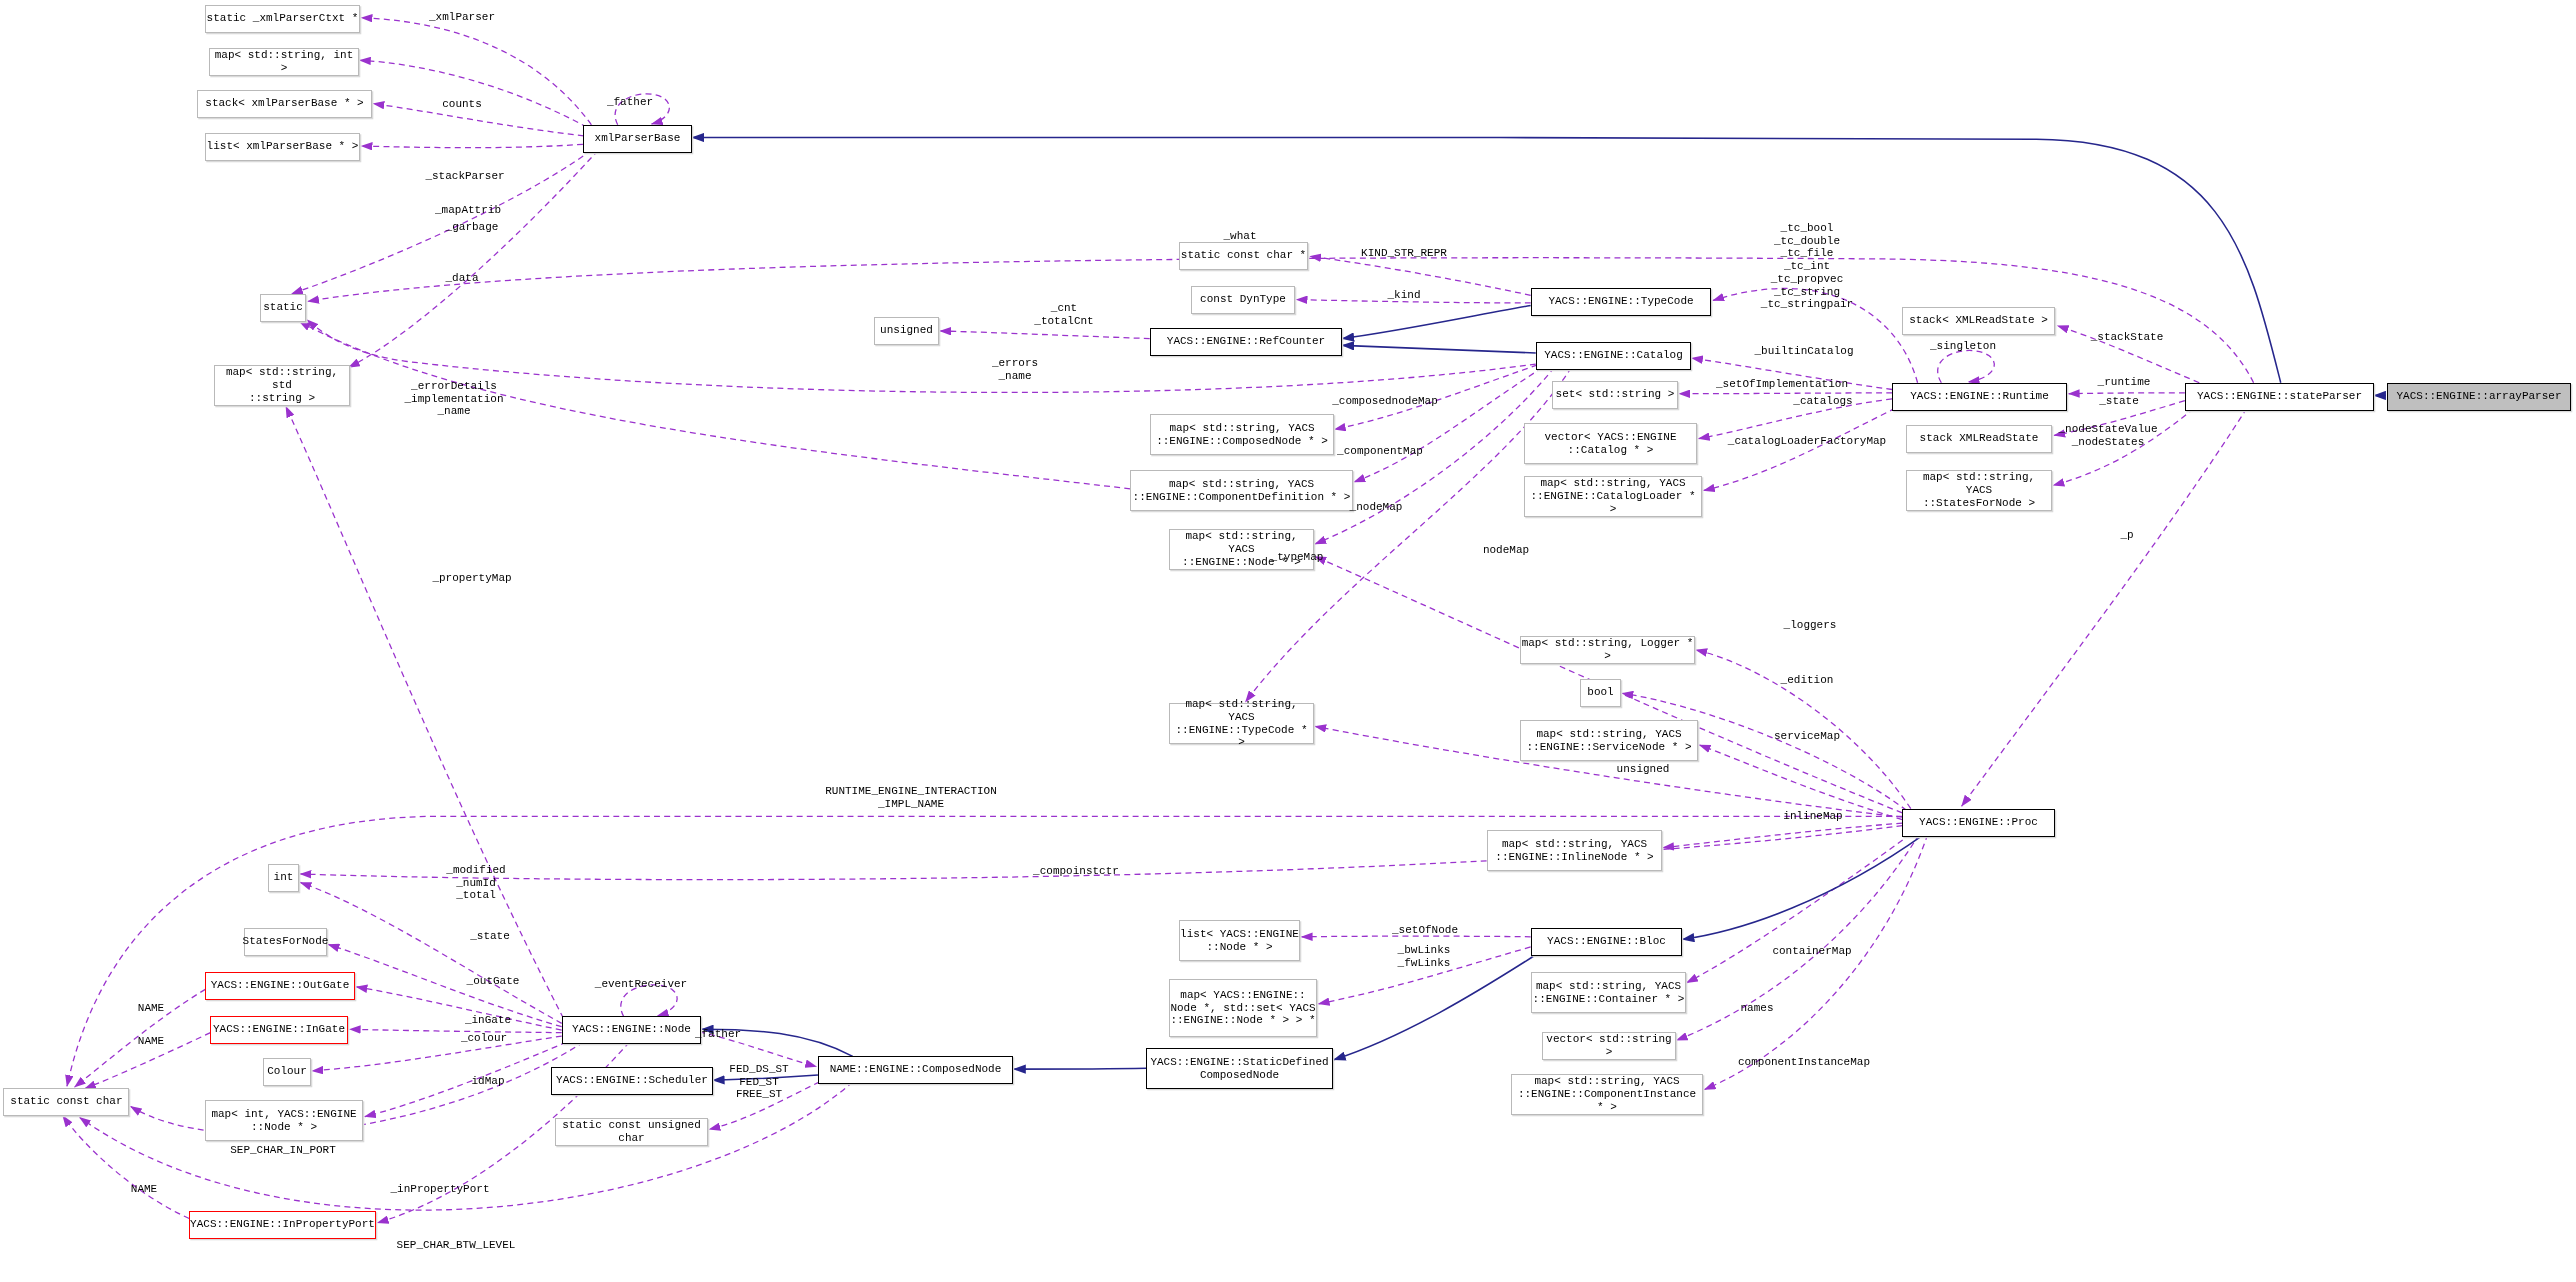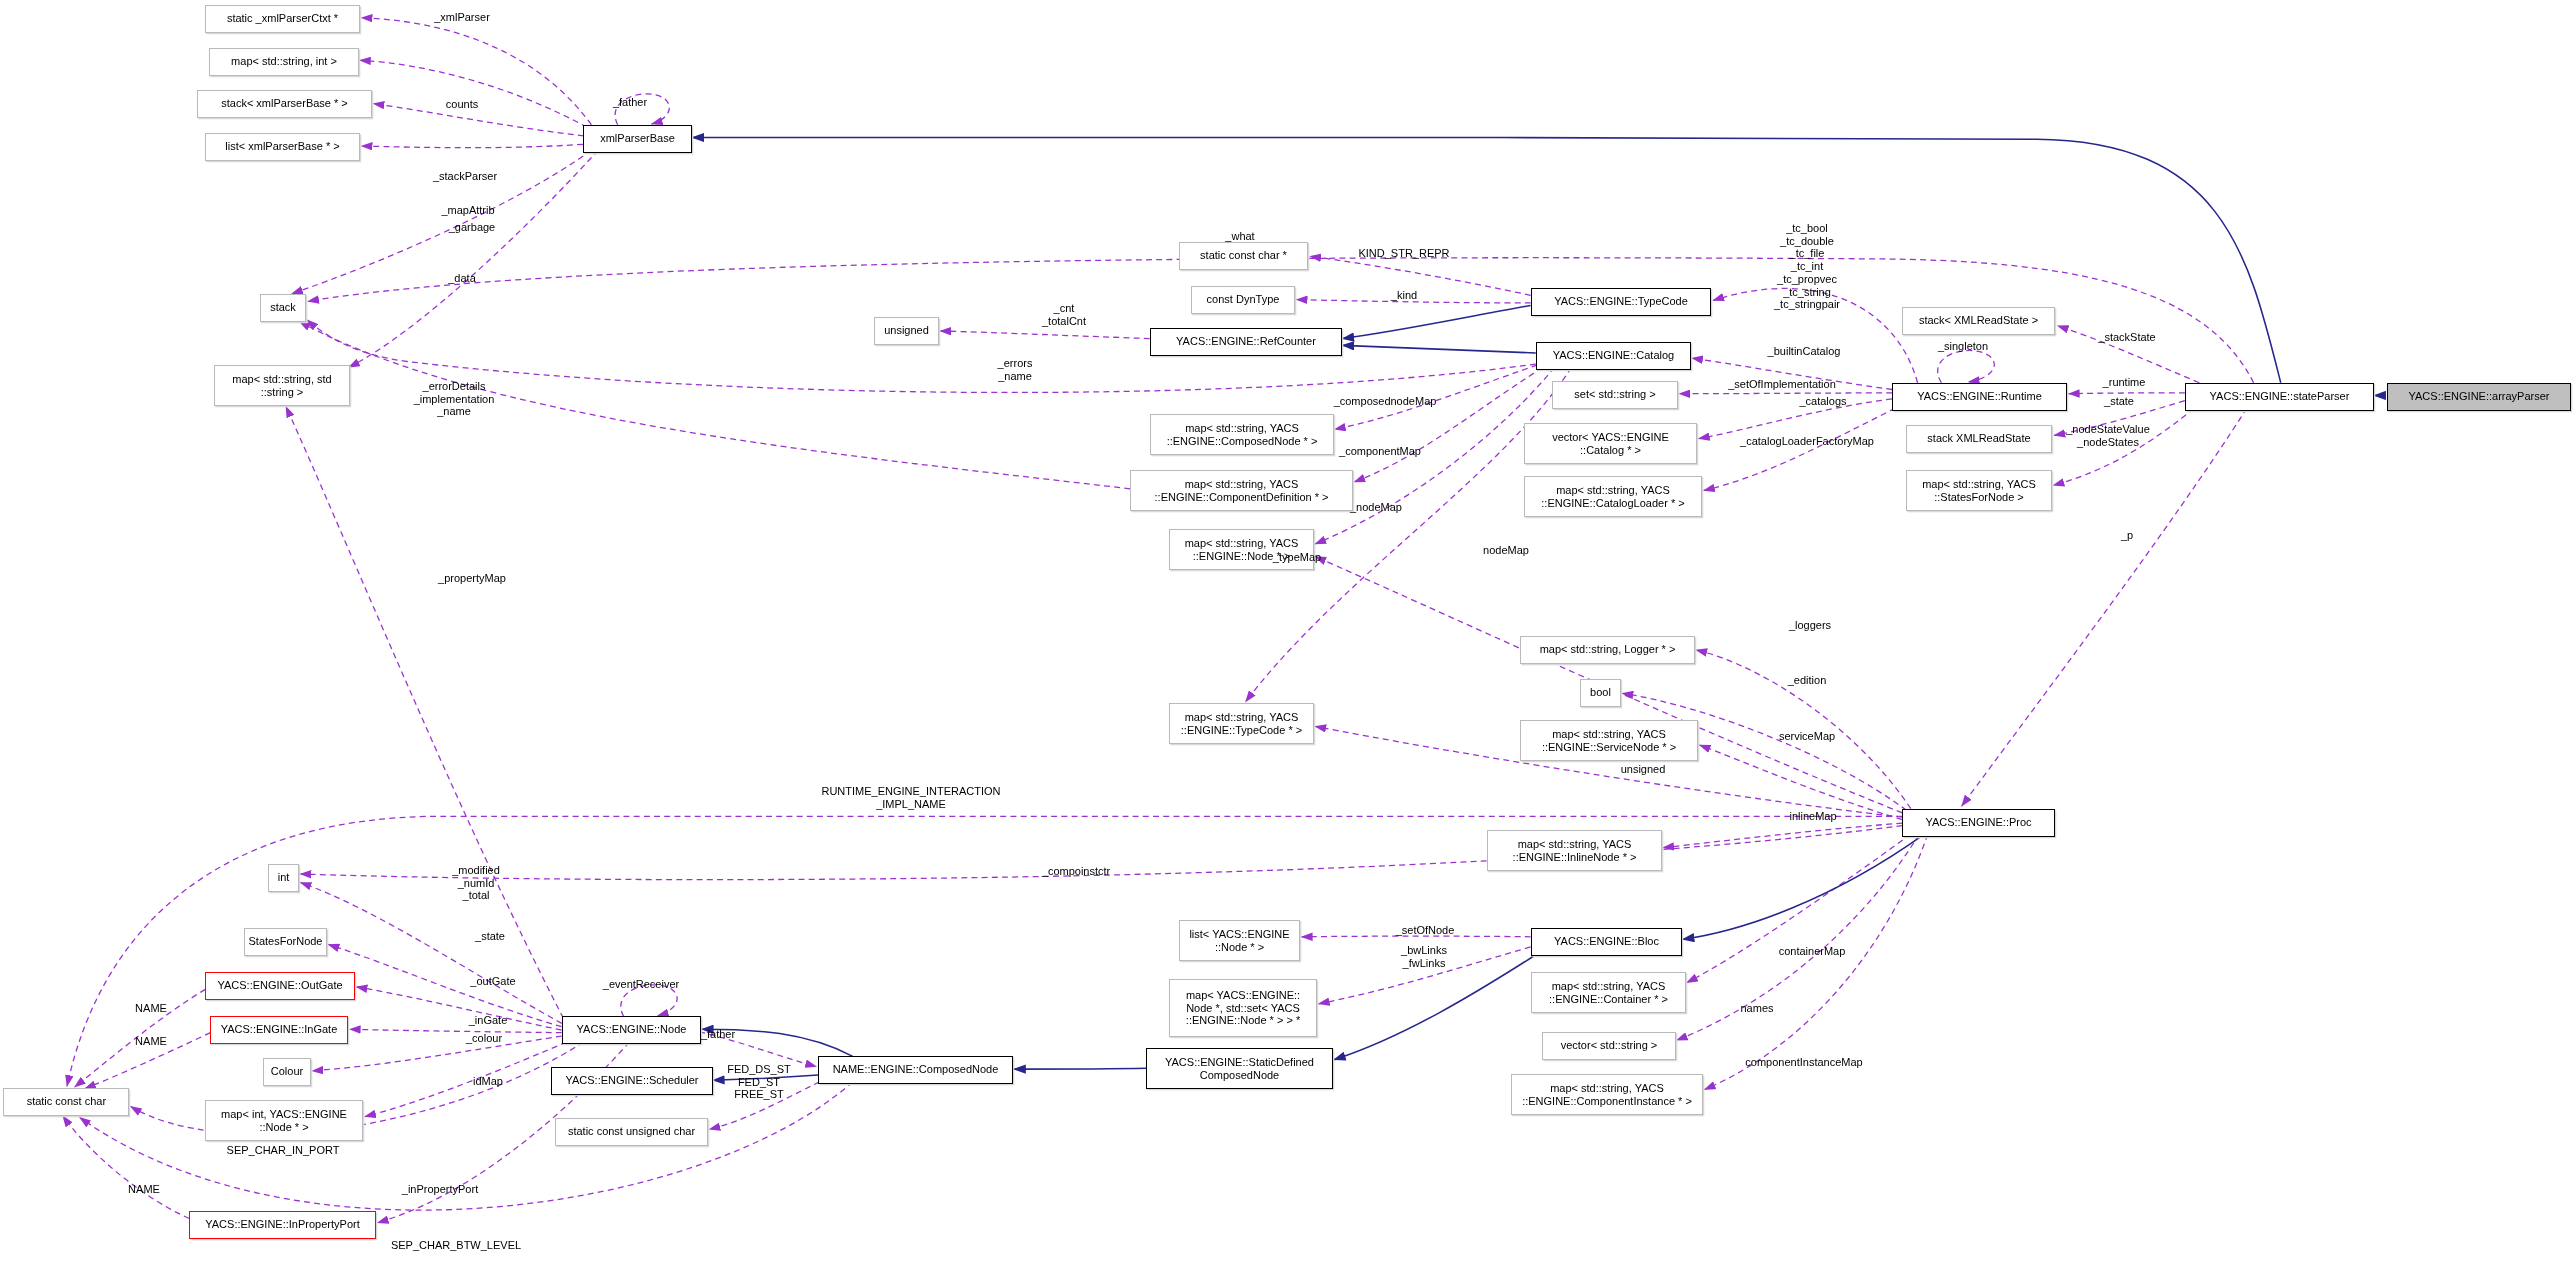--- a/index.html
+++ b/index.html
@@ -1,17 +1,17 @@
 <!DOCTYPE html>
 <html style="--edge-use: #9a32cd; --edge-inh: #26268c; --focus-fill: #bfbfbf;font-size:13.6px"><head>
 <meta charset="utf-8">
 <style>
   html,body{margin:0;padding:0;background:#fff;}
   .canvas{position:relative;width:2576px;height:1283px;background:#ffffff;overflow:hidden;
-          font-family:Liberation Sans, sans-serif;color:#000;}
+          font-family:Liberation Mono, monospace;color:#000;}
   svg.edges{position:absolute;left:0;top:0;width:2576px;height:1283px;}
   .edge-use{stroke:var(--edge-use,#9a32cd);stroke-width:1.5;fill:none;stroke-dasharray:7,5;}
   .edge-inh{stroke:var(--edge-inh,#26268c);stroke-width:1.8;fill:none;}
   .mfill-use{fill:var(--edge-use,#9a32cd);}
   .mfill-inh{fill:var(--edge-inh,#26268c);}
   .node{position:absolute;display:flex;align-items:center;justify-content:center;
         text-align:center;font-size:11px;line-height:12.7px;background:#fff;
         border:0.8px solid #b9b9b9;box-shadow:1.3px 1.3px 0 #d9d9d9;white-space:pre-line;z-index:2;}
   .node.main{border:1.2px solid #000;}
   .node.red{border:1.4px solid #ff0000;}
@@ -101,21 +101,21 @@
     <path class="edge-inh" d="M1351,1259 C1300,1260 1245,1260 1195,1260" marker-end="url(#an)"></path>
     <path class="edge-inh" d="M1005,1245 C950,1216 890,1213 827,1213" marker-end="url(#an)"></path>
     <path class="edge-inh" d="M964,1267 C925,1270 880,1272 840,1273" marker-end="url(#an)"></path>
   </svg>
 
   <div class="node" style="left:205px;top:5.1px;width:153px;height:25.5px">static _xmlParserCtxt *</div>
   <div class="node" style="left:209px;top:48px;width:148px;height:25.5px">map&lt; std::string, int &gt;</div>
   <div class="node" style="left:197px;top:90px;width:173px;height:25.5px">stack&lt; xmlParserBase * &gt;</div>
   <div class="node" style="left:205px;top:133px;width:153px;height:25.5px">list&lt; xmlParserBase * &gt;</div>
   <div class="node main" style="left:583px;top:125px;width:107px;height:25.5px">xmlParserBase</div>
-  <div class="node" style="left:260px;top:294px;width:44px;height:25.5px">stack</div>
+  <div class="node" style="left:260px;top:294px;width:44px;height:25.5px">static</div>
   <div class="node" style="left:214px;top:365px;width:134px;height:39px">map&lt; std::string, std
 ::string &gt;</div>
   <div class="node" style="left:1179px;top:242px;width:127px;height:25.5px">static const char *</div>
   <div class="node" style="left:1191px;top:286px;width:102px;height:25.5px">const DynType</div>
   <div class="node main" style="left:1531px;top:288px;width:178px;height:25.5px">YACS::ENGINE::TypeCode</div>
   <div class="node main" style="left:1150px;top:328px;width:190px;height:25.5px">YACS::ENGINE::RefCounter</div>
   <div class="node" style="left:874px;top:317px;width:63px;height:25.5px">unsigned</div>
   <div class="node main" style="left:1536px;top:342px;width:153px;height:25.5px">YACS::ENGINE::Catalog</div>
   <div class="node" style="left:1552px;top:381px;width:124px;height:25.5px">set&lt; std::string &gt;</div>
   <div class="node" style="left:1524px;top:423px;width:171px;height:39px">vector&lt; YACS::ENGINE

